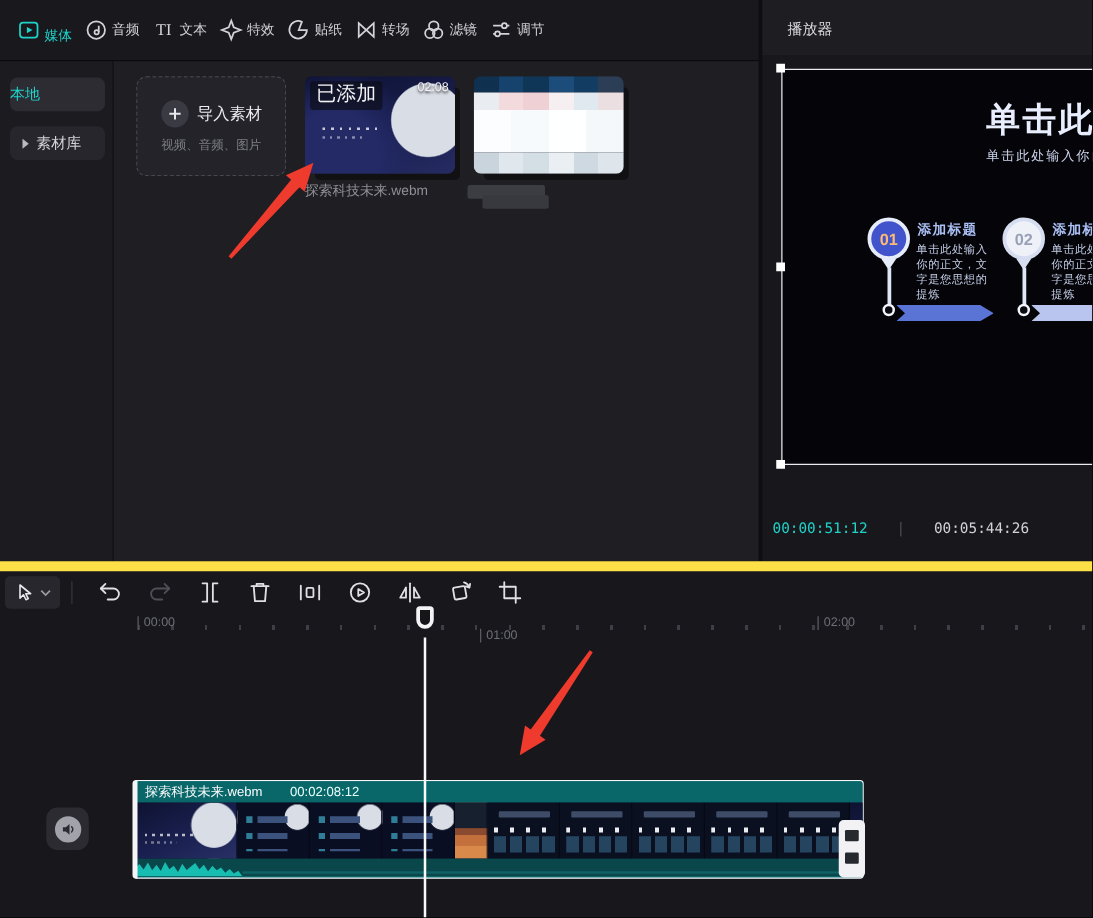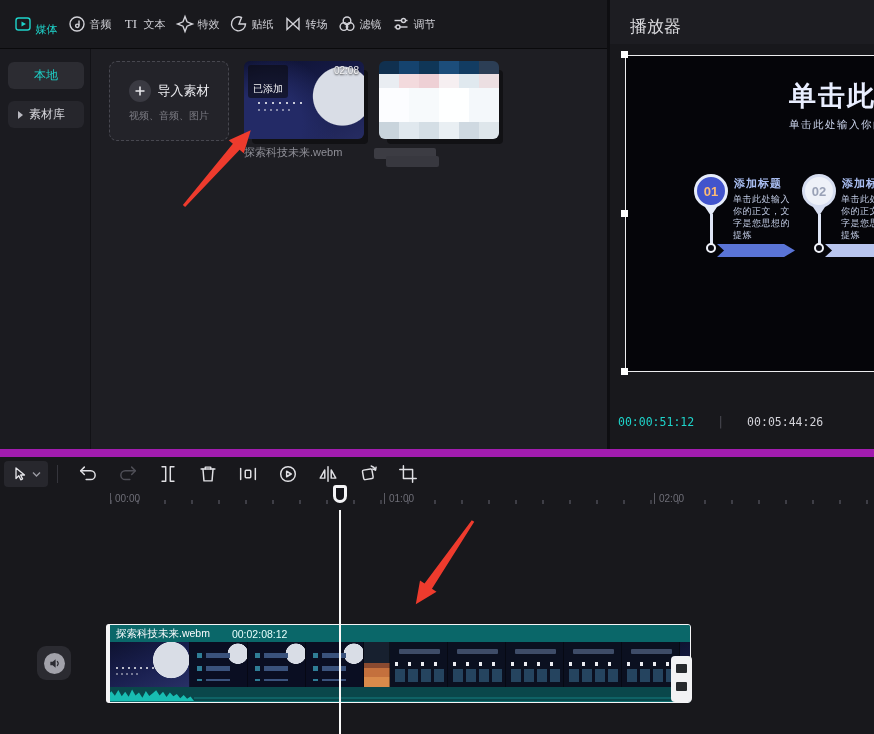--- a/index.html
+++ b/index.html
@@ -17,21 +17,21 @@
   .tab { width:54px; height:100%; display:flex; align-items:center;
     justify-content:center; gap:3px; cursor:pointer; }
   .tab svg { stroke:#d2d2d8; fill:none; stroke-width:1.4; }
   .tab-label { font-size:11px; color:#cfcfd5; line-height:11px; }
   .tab.active svg { stroke:var(--accent); }
   .tab.active .tab-label { color:var(--accent);margin-top:11px; }
 
   
   .sidebar { position:absolute; left:0; top:49px; width:90px; height:400px; background:#1b1b20; }
   .side-btn { position:absolute; left:8px; width:76px; height:27px; border-radius:6px;
-    background:#2c2c32; display:flex; align-items:center; justify-content:center;
+    background:#2c2c32; display:flex; align-items:center; justify-content:flex-start;
     font-size:12px; cursor:pointer; }
   .side-local { top:13px; color:var(--accent); }
   .side-lib { top:52px; color:#d4d4da; background:#26262c; justify-content:flex-start; padding-left:10px; gap:6px; }
   .tri-right { width:0; height:0; border-left:5px solid #b9b9c0; border-top:4px solid transparent; border-bottom:4px solid transparent; }
 
   
   .media-content { position:absolute; left:90px; top:49px; width:517px; height:400px;
     background:#1e1e23; border-left:1px solid #121216; }
   .import-card { position:absolute; left:18px; top:12px; width:120px; height:80px;
     border:1px dashed #47474f; border-radius:8px; background:#232329; cursor:pointer;
@@ -48,41 +48,41 @@
   .thumb1 { left:153px;
     background:
       radial-gradient(circle at 82% 45%, #d9dde6 0 27%, rgba(217,221,230,0) 28%),
       radial-gradient(circle at 20% 80%, #232a66 0 30%, rgba(35,42,102,0) 60%),
       linear-gradient(155deg,#0d1130 0%,#181d4c 55%,#262c62 100%); }
   .thumb1::after { content:""; position:absolute; left:14px; top:52%; width:48px; height:10px;
     background:
       repeating-linear-gradient(90deg, rgba(255,255,255,.75) 0 2px, transparent 2px 7px) 0 0/100% 2px no-repeat,
       repeating-linear-gradient(90deg, rgba(255,255,255,.45) 0 2px, transparent 2px 6px) 0 7px/70% 2px no-repeat; }
   .badge-added { position:absolute; left:4px; top:4px; background:rgba(12,12,16,.62);
-    color:#f2f2f4; font-size:10px; padding:17px 5px 2px; border-radius:3px; }
+    color:#f2f2f4; font-size:16px; padding:0 5px 2px; border-radius:3px; }
   .thumb-dur { position:absolute; right:5px; top:4px; color:#f2f2f4; font-size:10px;
     text-shadow:0 1px 2px rgba(0,0,0,.8); }
   .thumb-name { position:absolute; left:153px; top:96px; width:130px; font-size:11px; color:#8f8f97; }
 
   .thumb2 { left:288px; overflow:hidden; display:flex; flex-direction:column; }
   .thumb2 .m-row { width:100%; }
   .m1 { height:17%; background:linear-gradient(90deg,#10304f 0 17%,#15436e 17% 33%,#0f3657 33% 50%,#1c4d7a 50% 67%,#123c62 67% 83%,#2c3e55 83% 100%); }
   .m2 { height:17%; background:linear-gradient(90deg,#e9edf2 0 17%,#f3dadd 17% 33%,#eed0d5 33% 50%,#f6eff1 50% 67%,#e0e9ef 67% 83%,#ecdfe2 83% 100%); }
   .m3 { height:44%; background:linear-gradient(90deg,#fcfdff 0 25%,#f7fafc 25% 50%,#feffff 50% 75%,#f4f8fb 75% 100%); }
   .m4 { height:22%; background:linear-gradient(90deg,#c9d4dc 0 17%,#e0e8ee 17% 33%,#d4dee5 33% 50%,#e9eff3 50% 67%,#cfd9e1 67% 83%,#dee6eb 83% 100%); }
   .blur-name-a { position:absolute; left:283px; top:99px; width:62px; height:11px; background:#3c3c43; border-radius:2px; }
   .blur-name-b { position:absolute; left:295px; top:107px; width:53px; height:11px; background:#38383f; border-radius:2px; }
 
   
   .vdivider { position:absolute; left:607px; top:0; width:3px; height:449px; background:#0e0e11; }
 
   
   .player { position:absolute; left:610px; top:0; width:264px; height:449px; background:#18181c; }
   .player-header { position:absolute; left:0; top:0; width:100%; height:44px; background:#1d1d22; }
-  .player-title { position:absolute; left:20px; top:15px; font-size:17px; color:#dadade; }
+  .player-title { position:absolute; left:20px; top:15px; font-size:12px; color:#dadade; }
   .preview { position:absolute; left:15px; top:55px; width:249px; height:317px;
     border:1.5px solid #ececee; border-right:0; background:#050509; overflow:hidden; cursor:pointer; }
   .handle { position:absolute; width:7px; height:7px; background:#fff; z-index:5; }
   .h-tl { left:11px; top:51px; } .h-ml { left:11px; top:210px; } .h-bl { left:11px; top:368px; }
   .pv-heading { position:absolute; left:163px; top:22px; font-size:27px; font-weight:bold;
     color:#e9eeff; letter-spacing:2px; white-space:nowrap; }
   .pv-sub { position:absolute; left:163px; top:62px; font-size:10.5px; color:#cdd6ee;
     letter-spacing:1.5px; white-space:nowrap; }
   .marker { position:absolute; top:118px; width:140px; height:100px; }
   .mk-1 { left:68px; } .mk-2 { left:176px; }
@@ -103,36 +103,36 @@
     color:#c3cde6; letter-spacing:0.5px; }
   .chevron { position:absolute; left:23px; top:70px; width:78px; height:13px;
     clip-path:polygon(0 0, 86% 0, 100% 50%, 86% 100%, 0 100%, 9% 50%); }
   .mk-1 .chevron { background:#5a74d6; } .mk-2 .chevron { background:#b9c5ee; }
   .timecode { position:absolute; left:8px; top:415px; font-size:11.5px;
     font-family:"DejaVu Sans Mono", monospace; display:flex; gap:23px; align-items:center; }
   .tc-cur { color:var(--accent); } .tc-sep { color:#4c4c54; } .tc-total { color:#d2d2d8; }
 
   
   .timeline { position:absolute; left:0; top:449px; width:874px; height:285px;
-    background:#18181c; border-top:8px solid #a21caf; }
+    background:#18181c; border-top:8px solid #fde047; }
   .tl-toolbar { position:absolute; left:0; top:2px; width:100%; height:30px; display:flex; align-items:center; }
   .sel-group { margin-left:4px; width:44px; height:26px; background:#27272d; border-radius:4px;
     display:flex; align-items:center; justify-content:center; gap:4px; cursor:pointer; }
   .tl-divider { width:1px; height:18px; background:#35353c; margin:0 10px 0 9px; }
   .tool-btn { width:24px; height:24px; margin:0 8px; display:flex; align-items:center;
     justify-content:center; cursor:pointer; }
   .tool-btn svg { stroke:#e0e0e4; fill:none; stroke-width:1.6; stroke-linecap:round; stroke-linejoin:round; }
   .tool-btn.disabled svg { stroke:#4e4e56; }
 
   .ruler { position:absolute; left:0; top:33px; width:100%; height:20px; cursor:pointer; }
   .ruler-ticks { position:absolute; left:110px; top:10px; width:760px; height:4px;
     background:repeating-linear-gradient(90deg,#3e3e46 0 2px, transparent 2px 27px); }
   .ruler-label { position:absolute; top:3px; font-size:10px; color:#6e6e77;
     border-left:1px solid #5a5a62; padding-left:4px; line-height:11px; }
-  .rl-0 { left:110px; } .rl-1 { left:384px; } .rl-2 { left:654px; }
+  .rl-0 { left:110px; } .rl-1 { left:384px;margin-top:10px; } .rl-2 { left:654px; }
 
   .playhead-head { position:absolute; left:333px; top:36px; width:14px; height:18px;
     border:3px solid #f4f4f6; background:#15151a; border-radius:3px 3px 7px 7px; z-index:45; cursor:ew-resize; }
   .playhead-line { position:absolute; left:339px; top:53px; width:2px; height:232px;
     background:#fafafa; z-index:40; }
 
   .track-mute { position:absolute; left:37px; top:189px; width:34px; height:34px;
     background:#2b2b31; border-radius:9px; display:flex; align-items:center; justify-content:center; cursor:pointer; }
   .mute-circle { width:21px; height:21px; border-radius:50%; background:#a2a2aa;
     display:flex; align-items:center; justify-content:center; }

